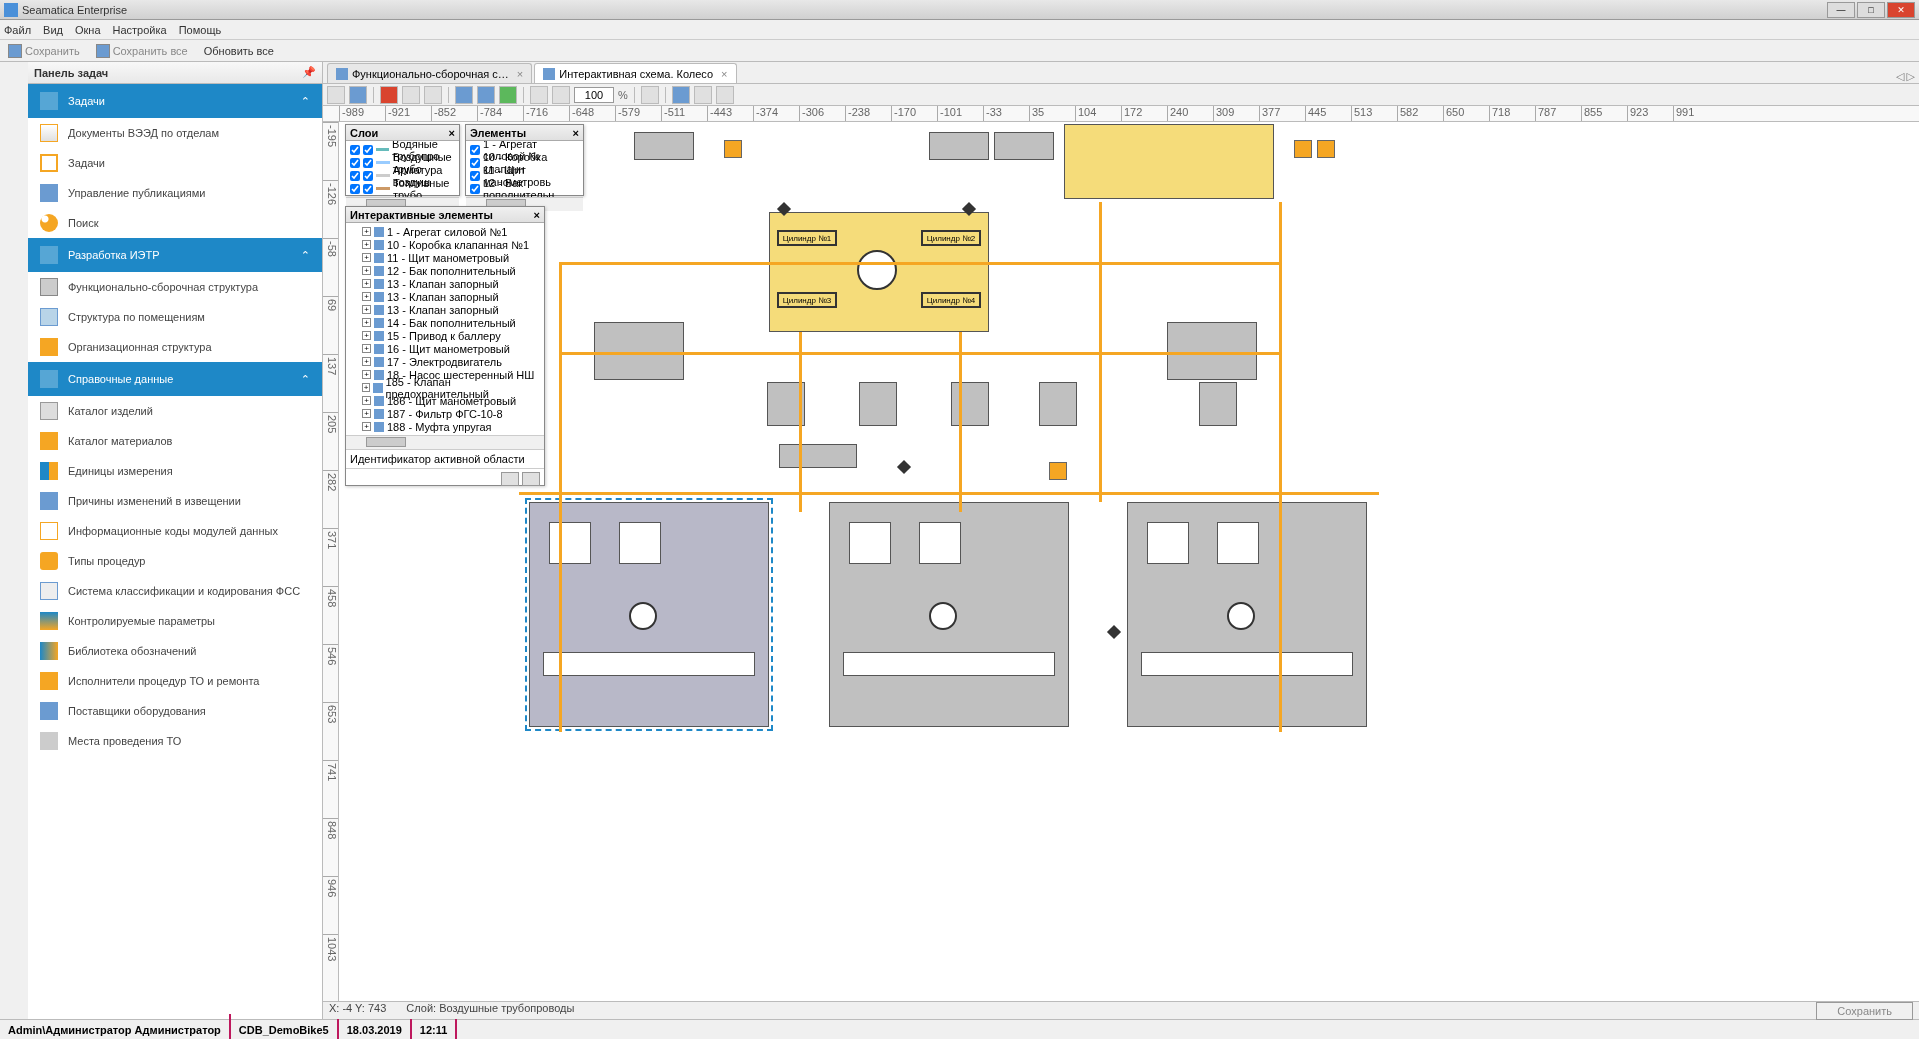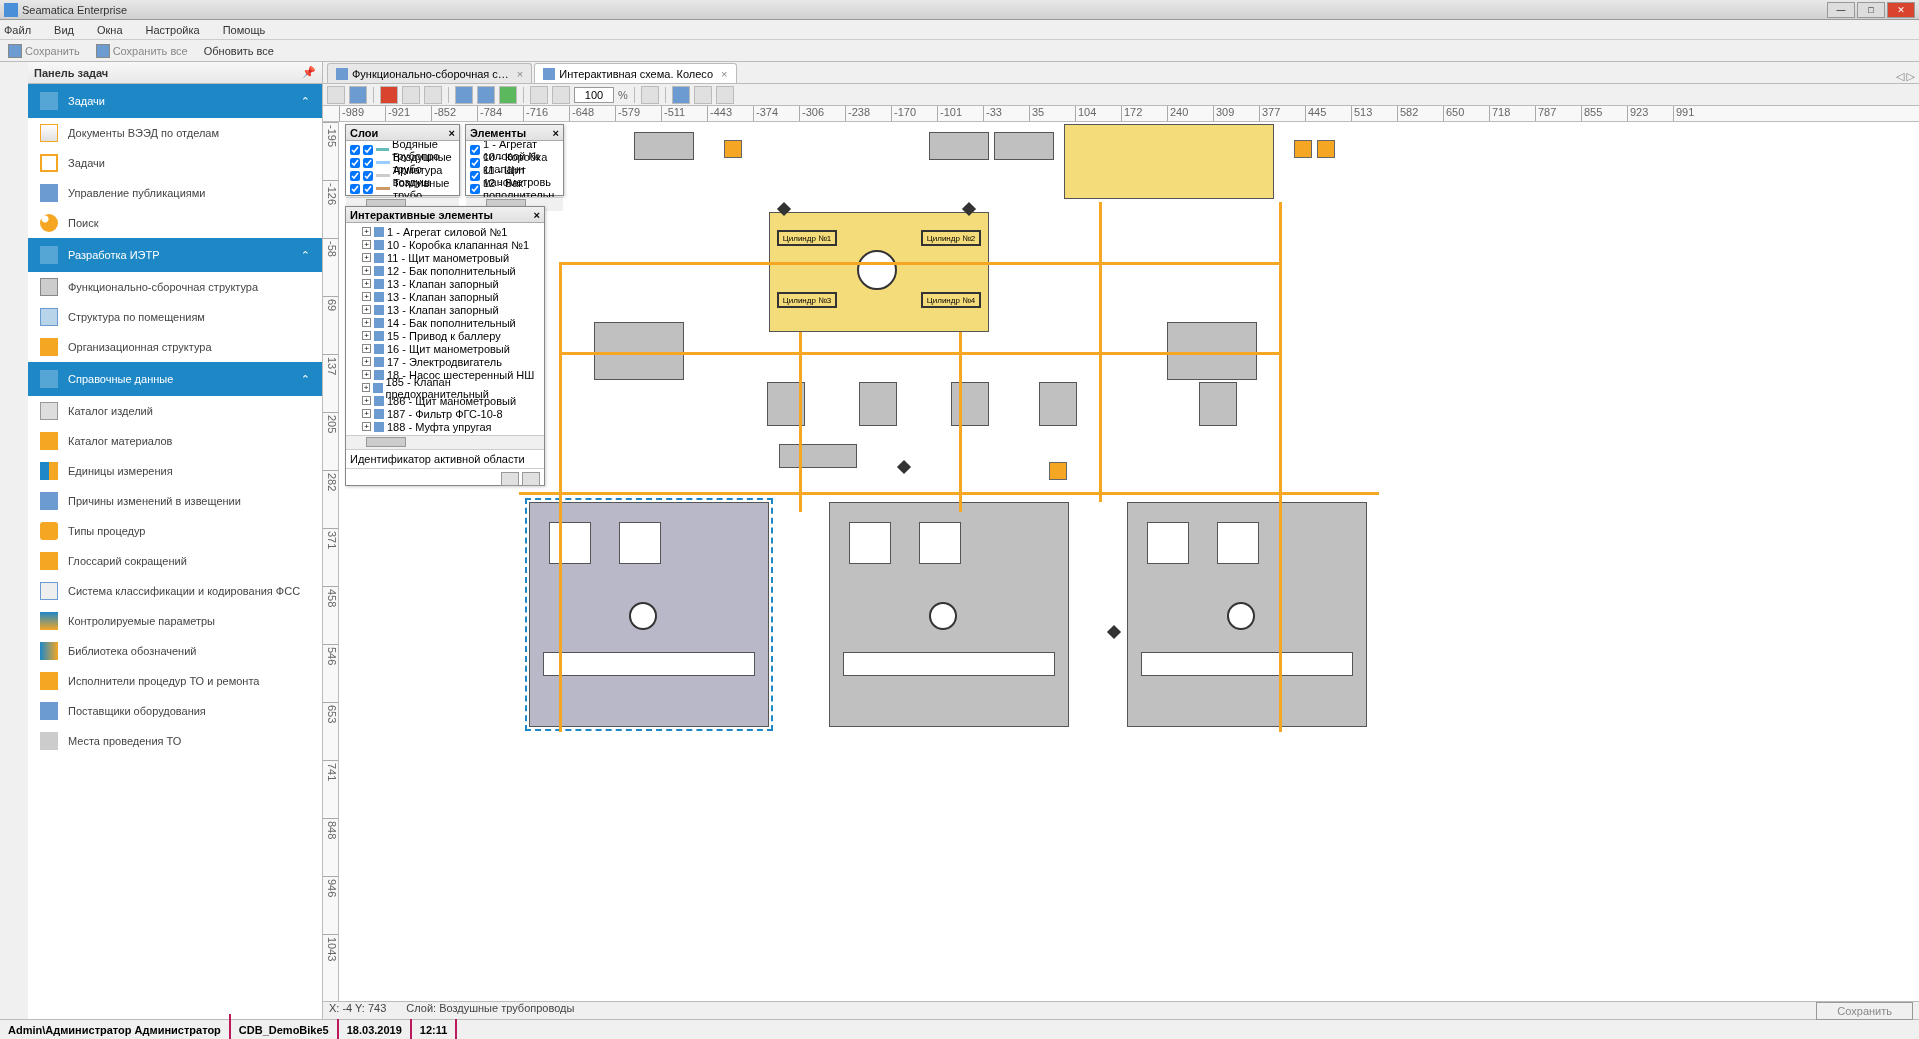--- a/index.html
+++ b/index.html
@@ -7,21 +7,21 @@
 
 
 .titlebar { height: 20px; background: linear-gradient(#e8e8e8, #d0d0d0); display: flex; align-items: center; padding: 0 4px; border-bottom: 1px solid #999; }
 .titlebar .icon { width: 14px; height: 14px; background: #4a90d9; margin-right: 4px; }
 .titlebar .title { flex: 1; color: #333; }
 .winbtns { display: flex; gap: 2px; }
 .winbtn { width: 28px; height: 16px; background: #ddd; border: 1px solid #999; display: flex; align-items: center; justify-content: center; font-size: 9px; }
 .winbtn.close { background: #d9442f; color: #fff; }
 
 
-.menubar { height: 20px; background: #f0f0f0; display: flex; align-items: center; padding: 0 4px; gap: 23px; border-bottom: 1px solid #ccc; }
+.menubar { height: 20px; background: #f0f0f0; display: flex; align-items: center; padding: 0 4px; gap: 12px; border-bottom: 1px solid #ccc; }
 .menubar span { color: #333; cursor: pointer; }
 
 
 .toolbar { height: 22px; background: #f0f0f0; display: flex; align-items: center; padding: 0 4px; gap: 8px; border-bottom: 1px solid #bbb; }
 .tbtn { display: flex; align-items: center; gap: 3px; color: #888; padding: 2px 4px; }
 .tbtn .ico { width: 14px; height: 14px; background: #6b9bd1; border: 1px solid #888; }
 .tbtn.enabled { color: #333; }
 
 
 .main { display: flex; height: calc(100% - 82px); padding-left: 28px; }
@@ -91,21 +91,21 @@
 .tree-row { display: flex; align-items: center; gap: 3px; height: 13px; padding-left: 14px; }
 .tree-row .exp { width: 9px; height: 9px; border: 1px solid #888; display: flex; align-items: center; justify-content: center; font-size: 8px; line-height: 1; }
 .tree-row .tico2 { width: 10px; height: 10px; background: #6b9bd1; }
 .panel-foot { border-top: 1px solid #ccc; padding: 3px 4px; display: flex; align-items: center; }
 .panel-foot .btns { margin-left: auto; display: flex; gap: 3px; }
 .panel-foot .sbtn { width: 18px; height: 14px; background: #e0e0e0; border: 1px solid #999; }
 .hscroll { height: 14px; background: #f0f0f0; border-top: 1px solid #ccc; display:flex; }
 .hscroll .thumb { width: 40px; height: 10px; background: #ccc; margin: 1px 0 0 20px; border: 1px solid #999; }
 
 #panel-layers { left: 6px; top: 2px; width: 115px; height: 72px; }
-#panel-elements { left: 126px; top: 2px; width: 99px; height: 72px; }
+#panel-elements { left: 126px; top: 2px; width: 119px; height: 72px; }
 #panel-interactive { left: 6px; top: 84px; width: 200px; height: 280px; }
 
 
 .block { position: absolute; background: #c0c0c0; border: 1px solid #555; }
 .block.yellow { background: #f5dc7a; }
 .block.white { background: #fff; }
 .block.sel { outline: 2px dashed #1e88c7; outline-offset: 2px; background: #b8b8c8; }
 .pipe { position: absolute; background: #f5a623; }
 .pipe.h { height: 3px; }
 .pipe.v { width: 3px; }
@@ -218,26 +218,26 @@
         </div>
         <div class="nav-item">
           <div class="nico ico-unit"></div>
           <span>Единицы измерения</span>
         </div>
         <div class="nav-item">
           <div class="nico ico-reason"></div>
           <span>Причины изменений в извещении</span>
         </div>
         <div class="nav-item">
+          <div class="nico ico-info"></div>
+          <span>Информационные коды модулей данных</span>
+        </div>
+        <div class="nav-item">
           <div class="nico ico-proc"></div>
           <span>Типы процедур</span>
-        </div>
-        <div class="nav-item">
-          <div class="nico ico-gloss"></div>
-          <span>Глоссарий сокращений</span>
         </div>
         <div class="nav-item">
           <div class="nico ico-class"></div>
           <span>Система классификации и кодирования ФСС</span>
         </div>
         <div class="nav-item">
           <div class="nico ico-param"></div>
           <span>Контролируемые параметры</span>
         </div>
         <div class="nav-item">

